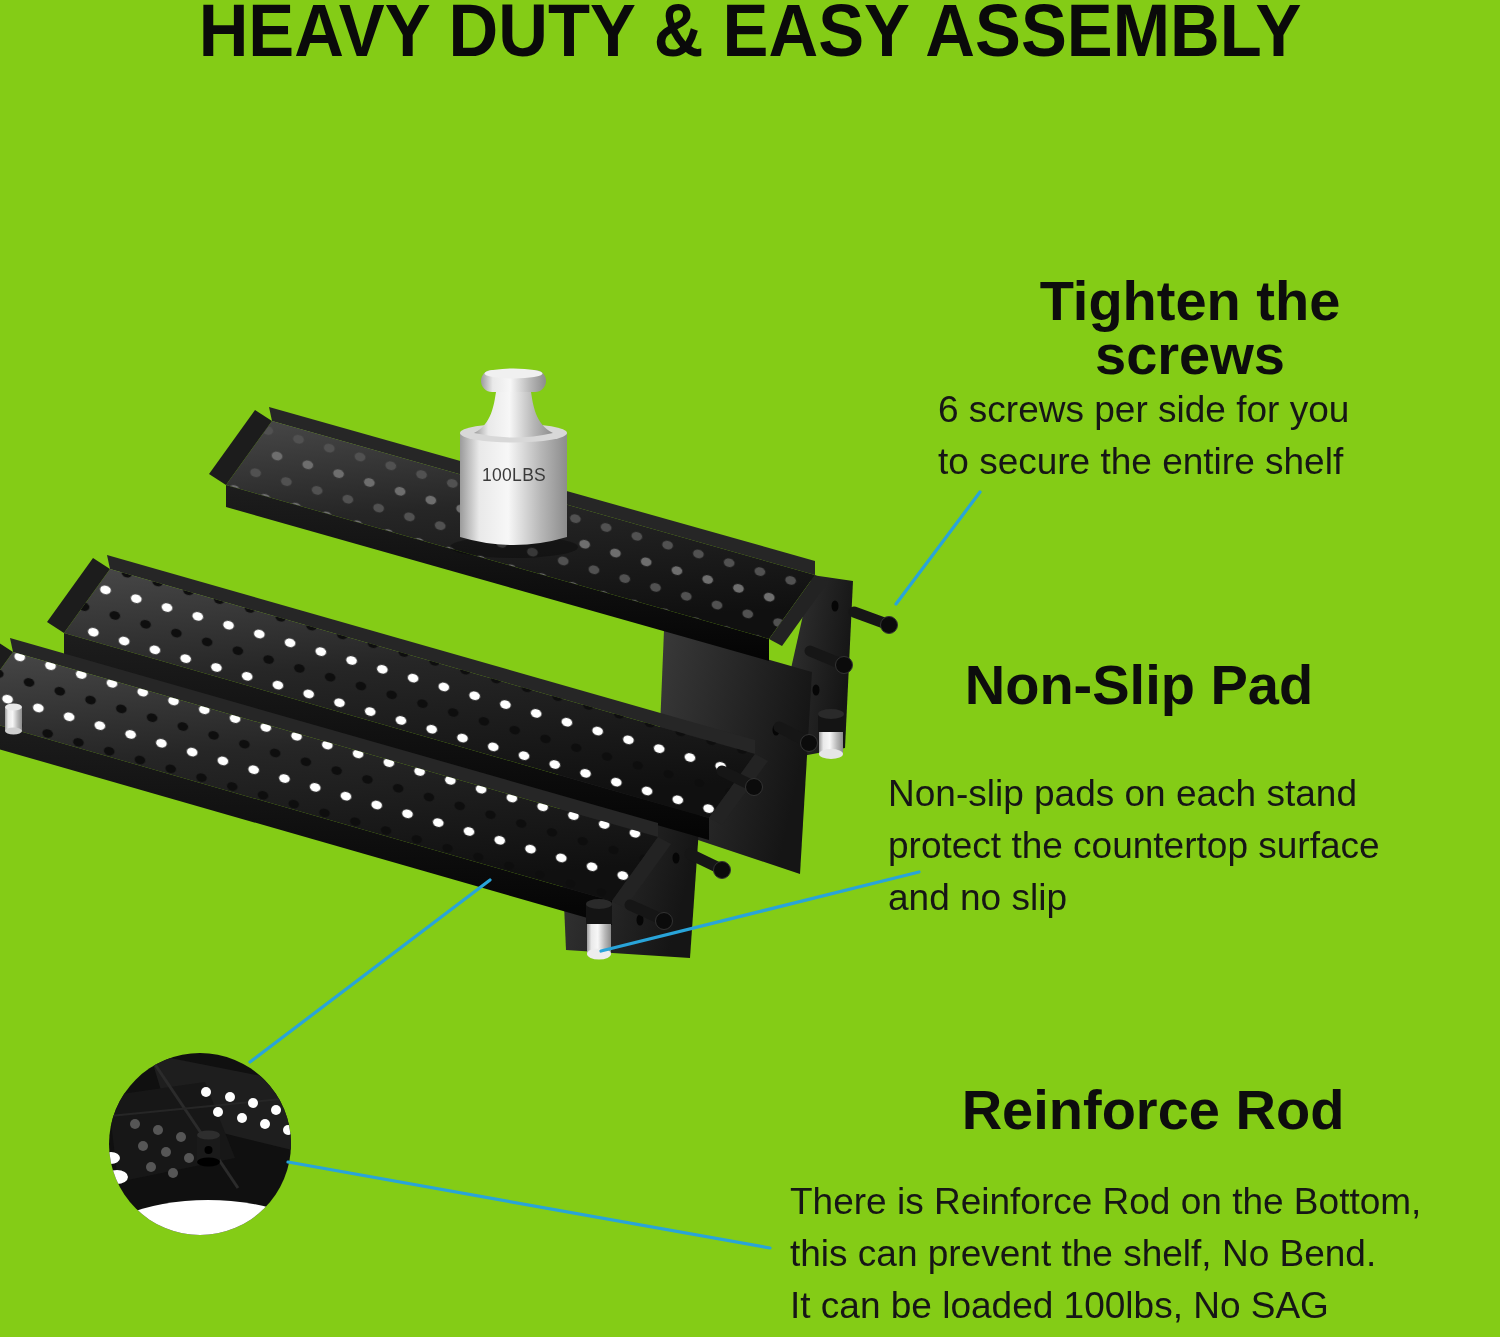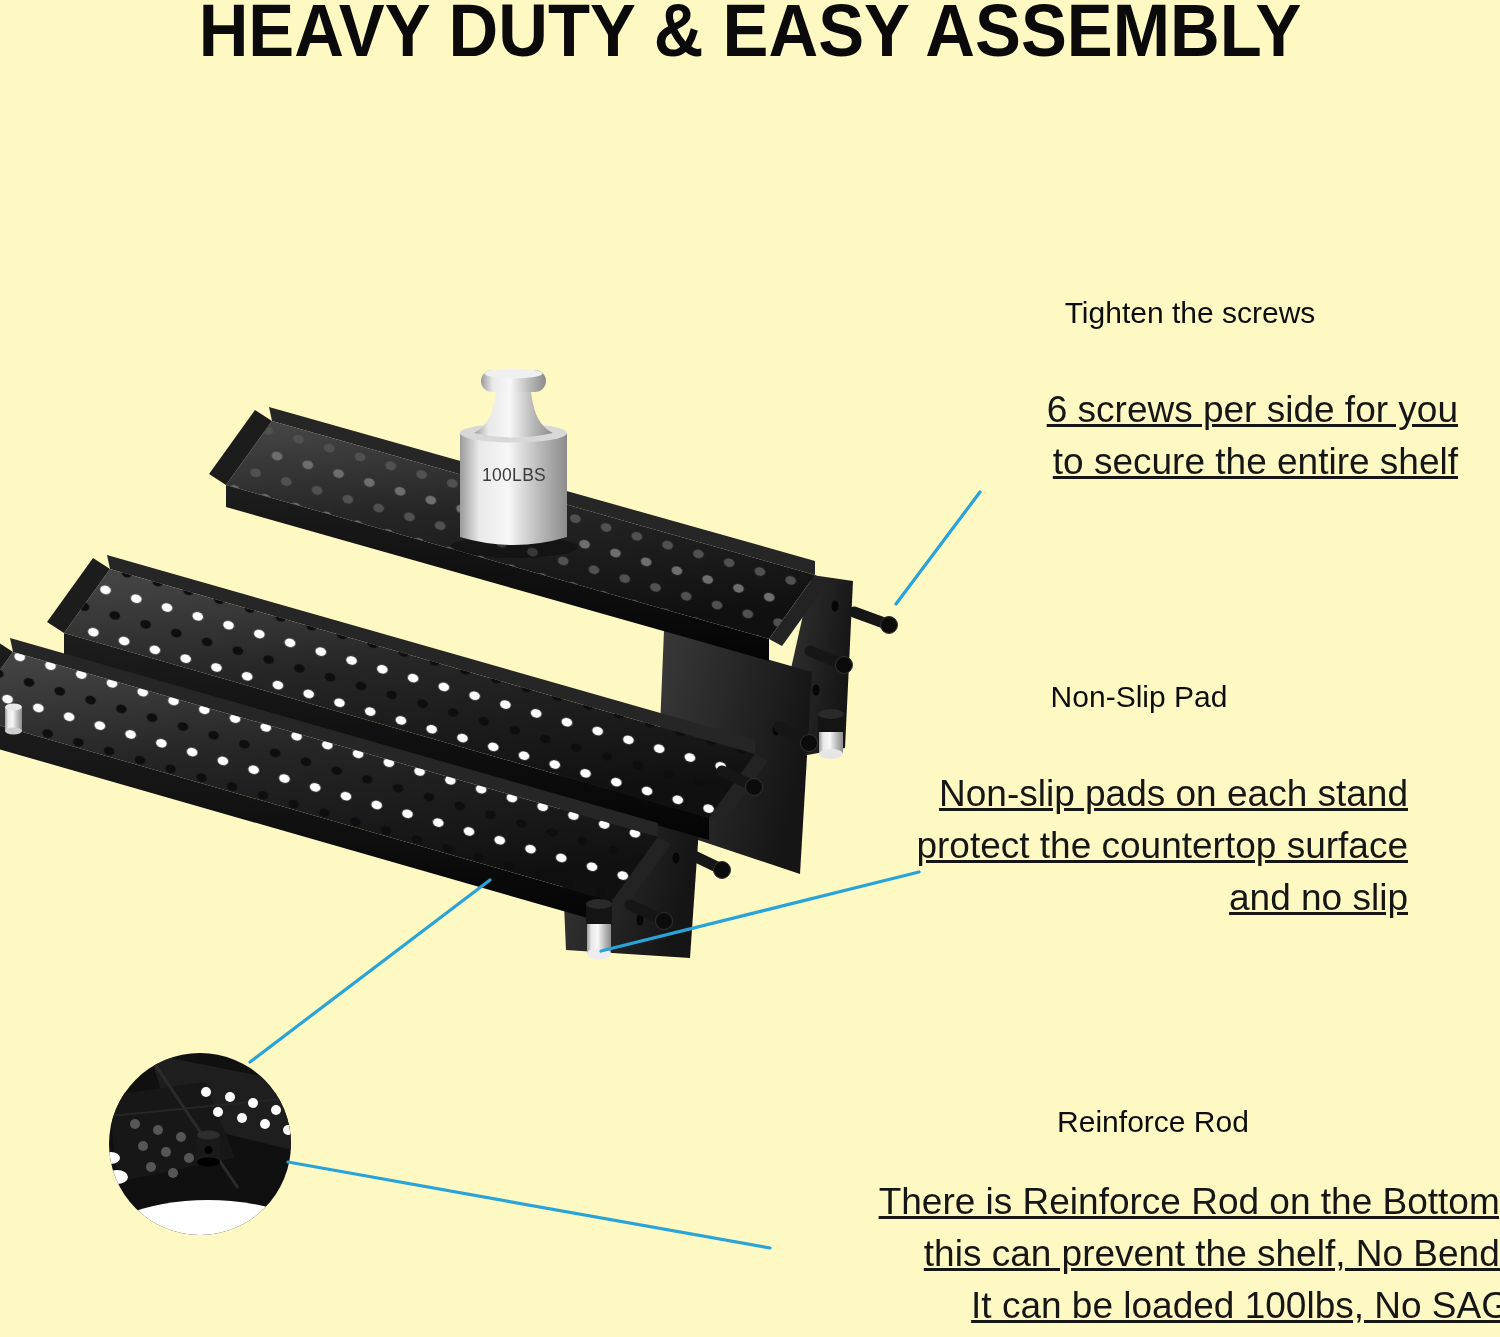--- a/index.html
+++ b/index.html
@@ -1,25 +1,25 @@
 <!DOCTYPE html>
 <html><head>
 <meta charset="utf-8">
 <style>
   html,body{margin:0;padding:0;background:#fff;}
-  .canvas{position:relative;width:1500px;height:1337px;background:#fef9c3;overflow:hidden;
+  .canvas{position:relative;width:1500px;height:1337px;background:#84cc16;overflow:hidden;
           font-family:"Liberation Sans",sans-serif;}
   .art{position:absolute;left:0;top:0;width:1500px;height:1337px;}
   h1.title{position:absolute;left:0;top:-8px;width:1500px;margin:0;text-align:center;
            font-size:74px;line-height:78px;font-weight:700;color:#0a0a0a;
            letter-spacing:0px;transform:scaleX(0.93);transform-origin:center top;
            font-family:"Liberation Sans",sans-serif;white-space:nowrap;}
   .callout{position:absolute;}
-  .callout h2{margin:16px;font-size:30px;line-height:54px;font-weight:400;color:#0d0d0d;text-align:center;}
-  .callout p{margin:0;font-size:37px;line-height:52px;color:#161616;text-align:right;white-space:pre-line;text-decoration:underline;}
+  .callout h2{margin:4px;font-size:56px;line-height:54px;font-weight:700;color:#0d0d0d;text-align:center;}
+  .callout p{margin:0;font-size:37px;line-height:52px;color:#161616;text-align:left;white-space:pre-line;}
   .h-tighten{left:935px;top:270px;width:510px;}
   .b-tighten{left:938px;top:384px;width:520px;}
   .h-nonslip{left:884px;top:654px;width:510px;}
   .b-nonslip{left:888px;top:768px;width:520px;}
   .h-reinforce{left:898px;top:1079px;width:510px;}
   .b-reinforce{left:790px;top:1176px;width:720px;}
   .weight-label{position:absolute;left:482px;top:464px;width:64px;text-align:left;
                 font-size:17.5px;line-height:22px;color:#3a3a3a;letter-spacing:0.3px;}
 </style>
 </head>

